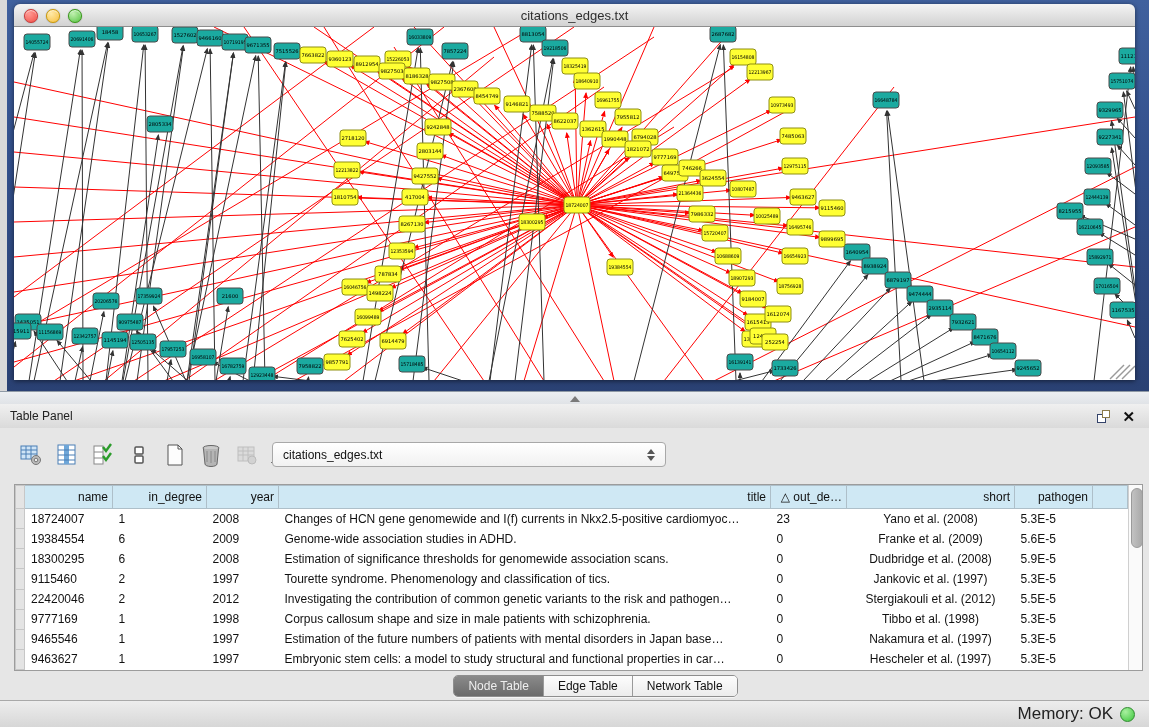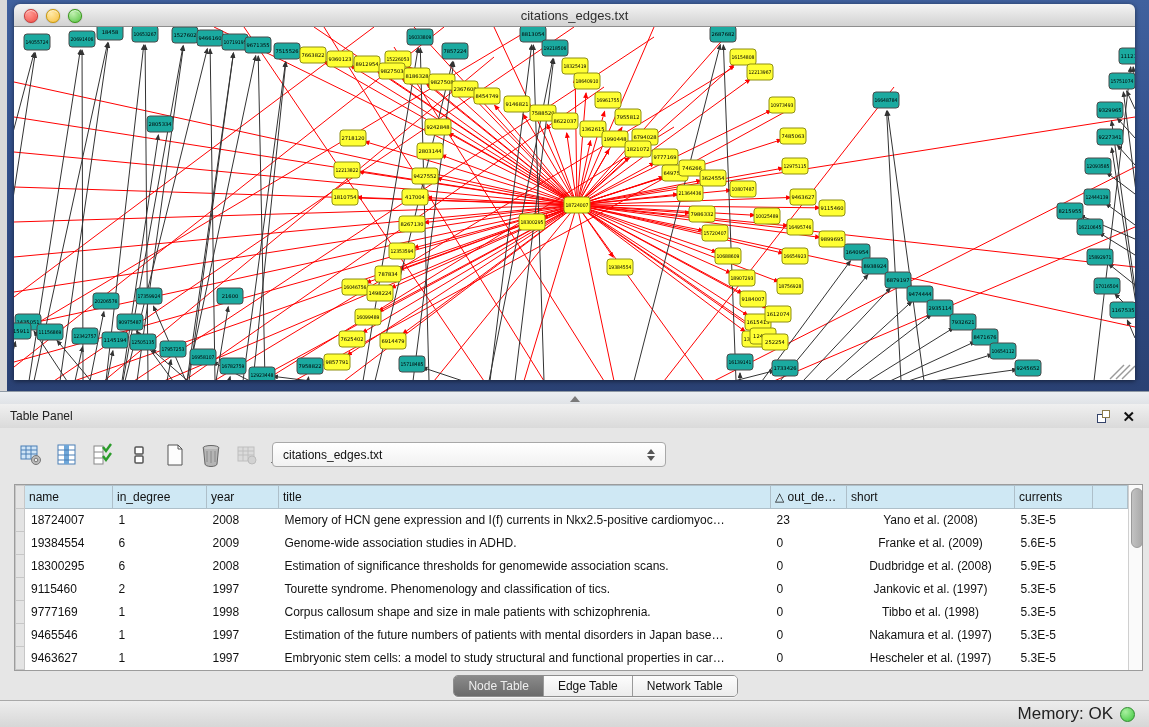--- a/index.html
+++ b/index.html
@@ -47,21 +47,21 @@
   .combo{position:absolute;left:272px;top:14px;width:392px;height:23px;background:linear-gradient(#ffffff,#f1f1f1);
          border:1px solid #a8a8a8;border-radius:4px;display:flex;align-items:center;}
   .combo-text{font-size:12px;color:#111;padding-left:10px;flex:1;}
   .combo-stepper{width:16px;display:flex;flex-direction:column;align-items:center;gap:2px;padding-right:6px;}
   .tri-up{width:0;height:0;border-left:4px solid transparent;border-right:4px solid transparent;border-bottom:5px solid #555;}
   .tri-dn{width:0;height:0;border-left:4px solid transparent;border-right:4px solid transparent;border-top:5px solid #555;}
   
   .table-wrap{position:absolute;left:14px;top:56px;width:1127px;height:185px;background:#fff;border:1px solid #9c9c9c;display:flex;}
   table.grid{border-collapse:collapse;table-layout:fixed;width:1112px;font-size:12px;color:#111;}
   table.grid th{height:22px;background:#cfe8f4;border:1px solid #aebfc9;font-weight:normal;font-size:12px;
-                overflow:hidden;white-space:nowrap;text-align:left;padding:0 4px;margin-top:28px;}
+                overflow:hidden;white-space:nowrap;text-align:right;padding:0 4px;margin-top:28px;}
   table.grid th.gutter,table.grid td.gutter{background:#e4e4e4;border:1px solid #c7c7c7;padding:0;}
   table.grid td{height:16px;border:none;padding:0 0 0 6px;overflow:hidden;white-space:nowrap;}
   table.grid td.center{text-align:center;padding:0 2px;}
   .vscroll{width:15px;background:#fafafa;border-left:1px solid #cfcfcf;position:relative;}
   .vthumb{position:absolute;left:2px;top:3px;width:10px;height:58px;background:linear-gradient(90deg,#c2c2c2,#a9a9a9);
           border:1px solid #9a9a9a;border-radius:6px;}
   
   .tabbar{position:absolute;left:0;top:245px;width:1149px;height:26px;display:flex;justify-content:center;align-items:center;}
   .segmented{display:flex;border:1px solid #8e8e8e;border-radius:5px;overflow:hidden;box-shadow:0 1px 0 rgba(255,255,255,.6);margin-left:42px;}
   .seg{padding:3px 14px;font-size:12px;background:linear-gradient(#fdfdfd,#ececec);color:#111;border-left:1px solid #9a9a9a;}
@@ -624,31 +624,31 @@
           </colgroup>
         <thead>
             <tr id="hdr-row">
               <th class="gutter"></th>
               <th>name</th>
               <th>in_degree</th>
               <th>year</th>
               <th>title</th>
               <th>△ out_de…</th>
               <th>short</th>
-              <th>currents</th>
+              <th>pathogen</th>
               <th></th>
             </tr>
           </thead>
         <tbody id="tbody">
             <tr>
               <td class="gutter"></td>
               <td>18724007</td>
               <td>1</td>
               <td>2008</td>
-              <td>Memory of HCN gene expression and I(f) currents in Nkx2.5-positive cardiomyoc…</td>
+              <td>Changes of HCN gene genomewide and I(f) currents in Nkx2.5-positive cardiomyoc…</td>
               <td>23</td>
               <td class="center">Yano et al. (2008)</td>
               <td>5.3E-5</td>
               <td></td>
             </tr>
             <tr>
               <td class="gutter"></td>
               <td>19384554</td>
               <td>6</td>
               <td>2009</td>
@@ -675,20 +675,31 @@
               <td>2</td>
               <td>1997</td>
               <td>Tourette syndrome. Phenomenology and classification of tics.</td>
               <td>0</td>
               <td class="center">Jankovic et al. (1997)</td>
               <td>5.3E-5</td>
               <td></td>
             </tr>
             <tr>
               <td class="gutter"></td>
+              <td>22420046</td>
+              <td>2</td>
+              <td>2012</td>
+              <td>Investigating the contribution of common genetic variants to the risk and pathogen…</td>
+              <td>0</td>
+              <td class="center">Stergiakouli et al. (2012)</td>
+              <td>5.5E-5</td>
+              <td></td>
+            </tr>
+            <tr>
+              <td class="gutter"></td>
               <td>9777169</td>
               <td>1</td>
               <td>1998</td>
               <td>Corpus callosum shape and size in male patients with schizophrenia.</td>
               <td>0</td>
               <td class="center">Tibbo et al. (1998)</td>
               <td>5.3E-5</td>
               <td></td>
             </tr>
             <tr>

